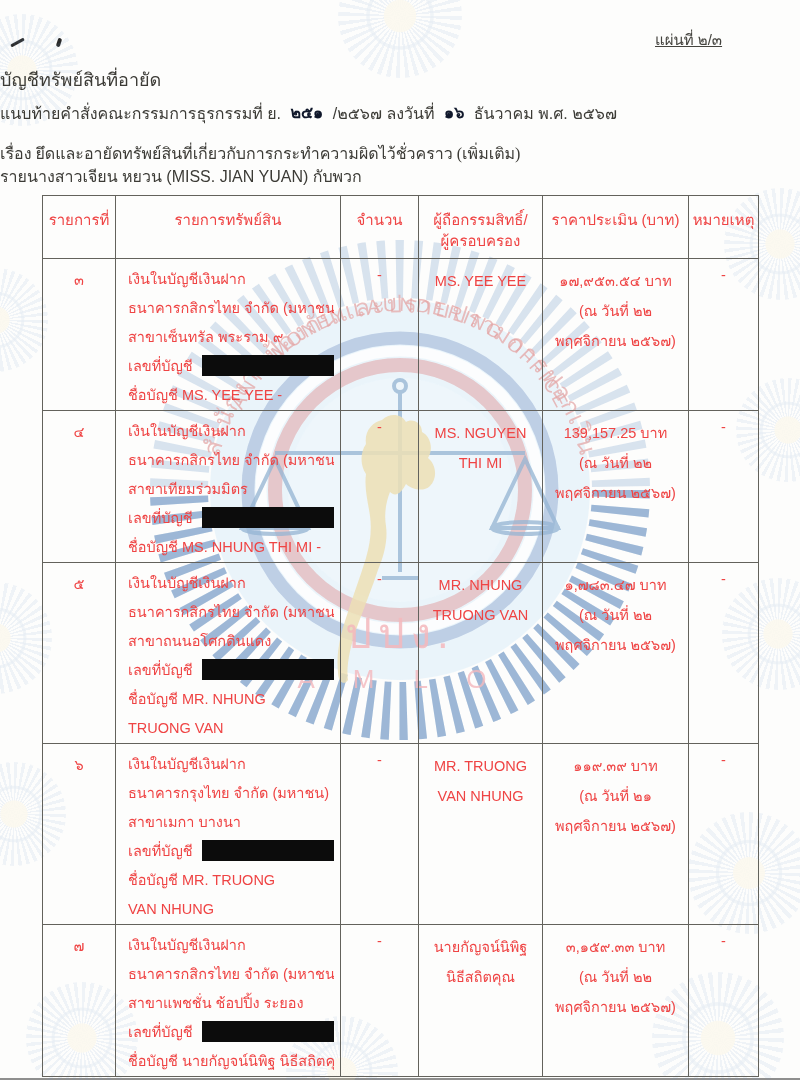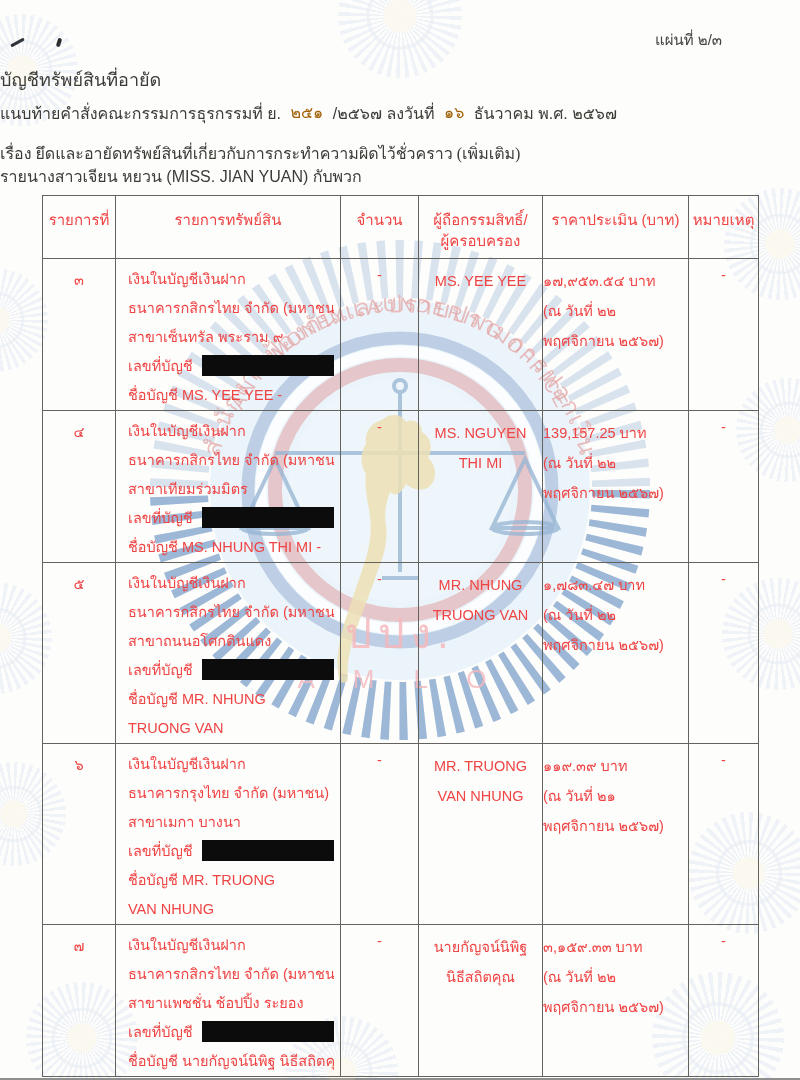--- a/index.html
+++ b/index.html
@@ -4,44 +4,44 @@
 <style>
   html,body{margin:0;padding:0;background:#e9e9e9;}
   .page{
     position:relative; width:800px; height:1080px; margin:0 auto;
     background:#fdfdfc; overflow:hidden;
     font-family:"Liberation Sans","DejaVu Sans",sans-serif;
     color:#3c3b36;
   }
   
   .hline{position:absolute; left:0; width:100%; text-align:left; font-size:16px; line-height:20px;}
-  .sheet-label{position:absolute; top:28px; left:655px; font-size:15px; color:#44433e;}
+  .sheet-label{position:absolute; top:28px; left:655px; font-size:15px; color:#44433e;text-decoration:underline;}
   .title{top:70px; font-size:18px;}
   .order-line{top:104px;}
   .subject-line{top:144px;font-family:Liberation Serif, serif;}
   .case-line{top:167px;}
-  .hand{font-weight:normal; padding:0 5px; color:#a16207; position:relative; top:-1px;}
+  .hand{font-weight:bold; padding:0 5px; color:#0f172a; position:relative; top:-1px;}
   
   .pen1{position:absolute; top:41px; left:10px; width:15px; height:3px; background:#2a2a2a; transform:rotate(-28deg); border-radius:2px;}
   .pen2{position:absolute; top:38px; left:57px; width:4px; height:9px; background:#2a2a2a; transform:rotate(18deg); border-radius:2px;}
   .scan-edge{position:absolute; bottom:0; left:0; width:100%; height:2px; background:#6a6a6a; opacity:.75;}
   
   table.doc{
     position:absolute; left:42px; top:195px; width:716px;
     border-collapse:collapse; table-layout:fixed; z-index:2;
     font-size:14.5px; color:#ef4444;
   }
   table.doc td, table.doc th{border:1px solid #63625c; vertical-align:top; padding:0; font-weight:normal;}
   th{font-size:15px; text-align:center; padding-top:13px !important; line-height:21px;}
   .c-no{text-align:center; padding-top:9px !important;}
   .c-asset{padding:6px 6px 0 12px !important;}
   .c-asset .al{line-height:29px; white-space:nowrap; overflow:hidden;}
   .c-amt{text-align:center; padding-top:8px !important;}
   .c-own{text-align:center; padding-top:7px !important; line-height:30px;}
-  .c-val{padding-top:7px !important; line-height:30px;}
+  .c-val{text-align:center; padding-top:7px !important; line-height:30px;}
   .c-rem{text-align:center; padding-top:8px !important;}
   .redact{display:inline-block; width:148px; height:21px; background:#0c0c0c; margin-left:9px; vertical-align:-5px;}
   
   .seal{position:absolute; left:150px; top:240px; width:500px; height:500px; z-index:1; pointer-events:none;}
   
   .stamp{position:absolute; border-radius:50%; pointer-events:none; z-index:0;
     background:
       radial-gradient(circle at 50% 50%, rgba(243,227,176,0.9) 0 18%, rgba(255,255,255,0) 19% 34%, rgba(120,160,205,0.55) 35% 38%, rgba(255,255,255,0) 39% 54%, rgba(255,255,255,0) 55%),
       repeating-conic-gradient(rgba(110,150,200,0.55) 0deg 4deg, rgba(255,255,255,0) 4deg 9deg);
     opacity:.17;}

